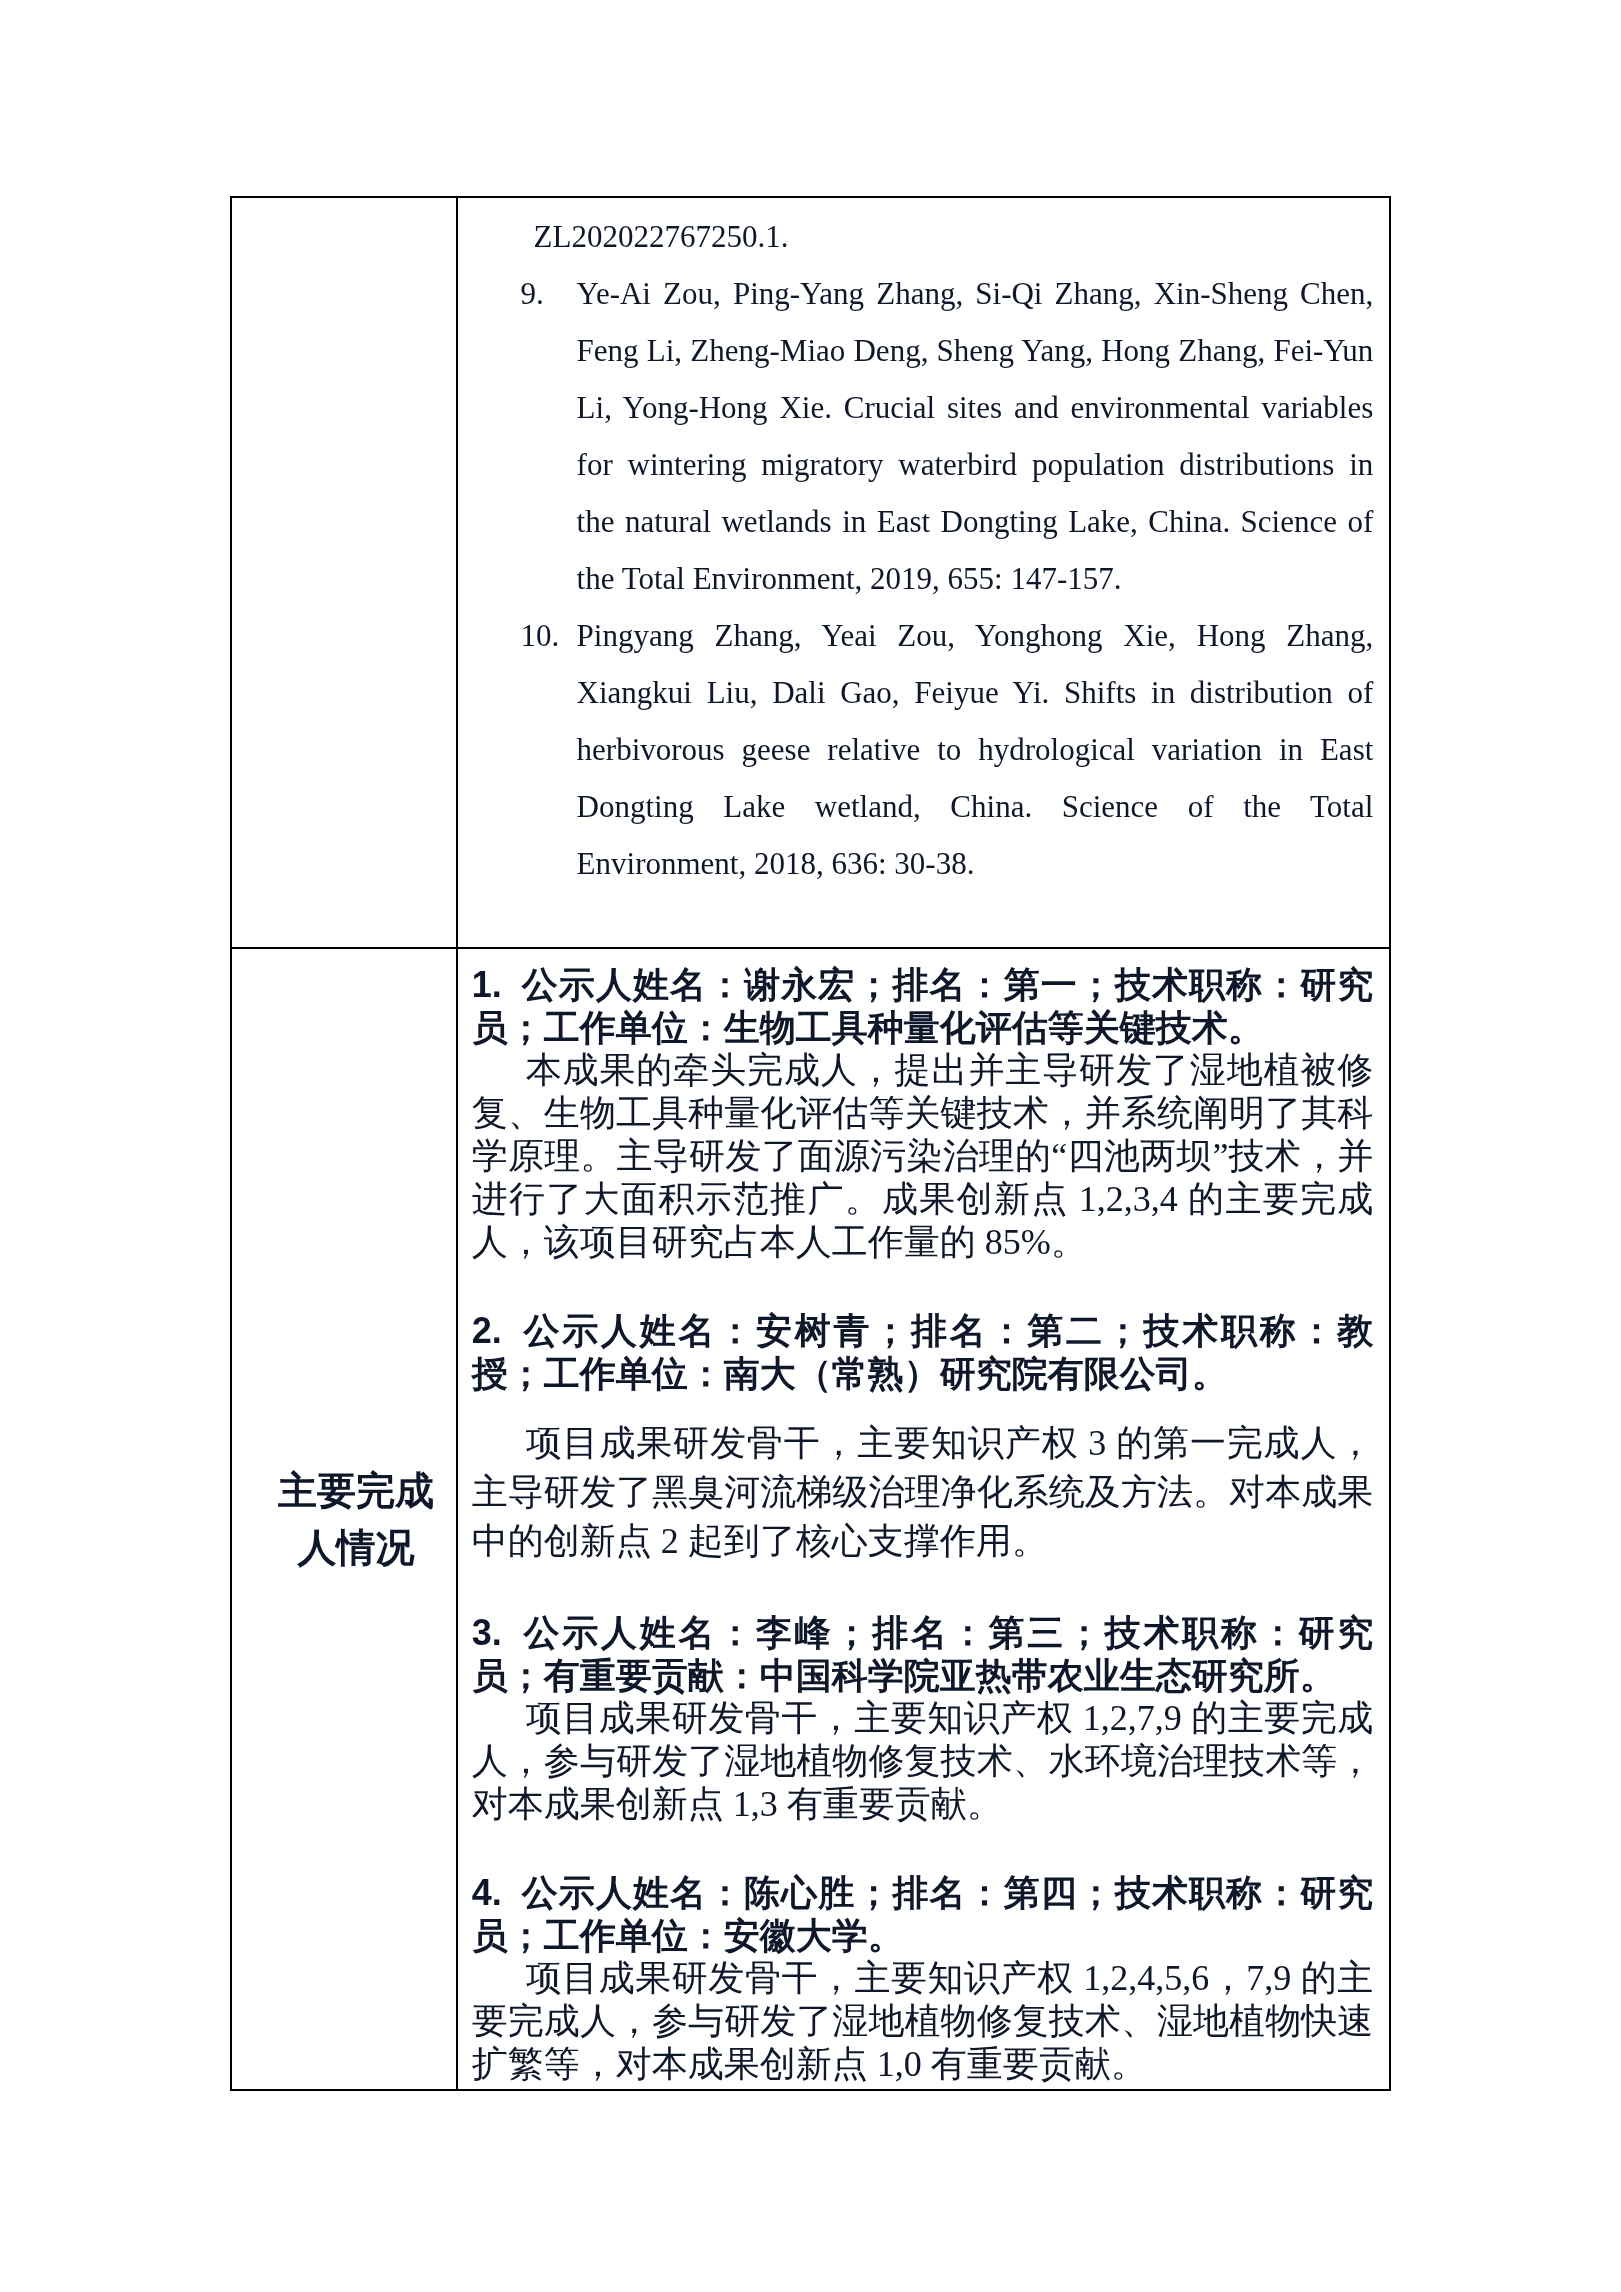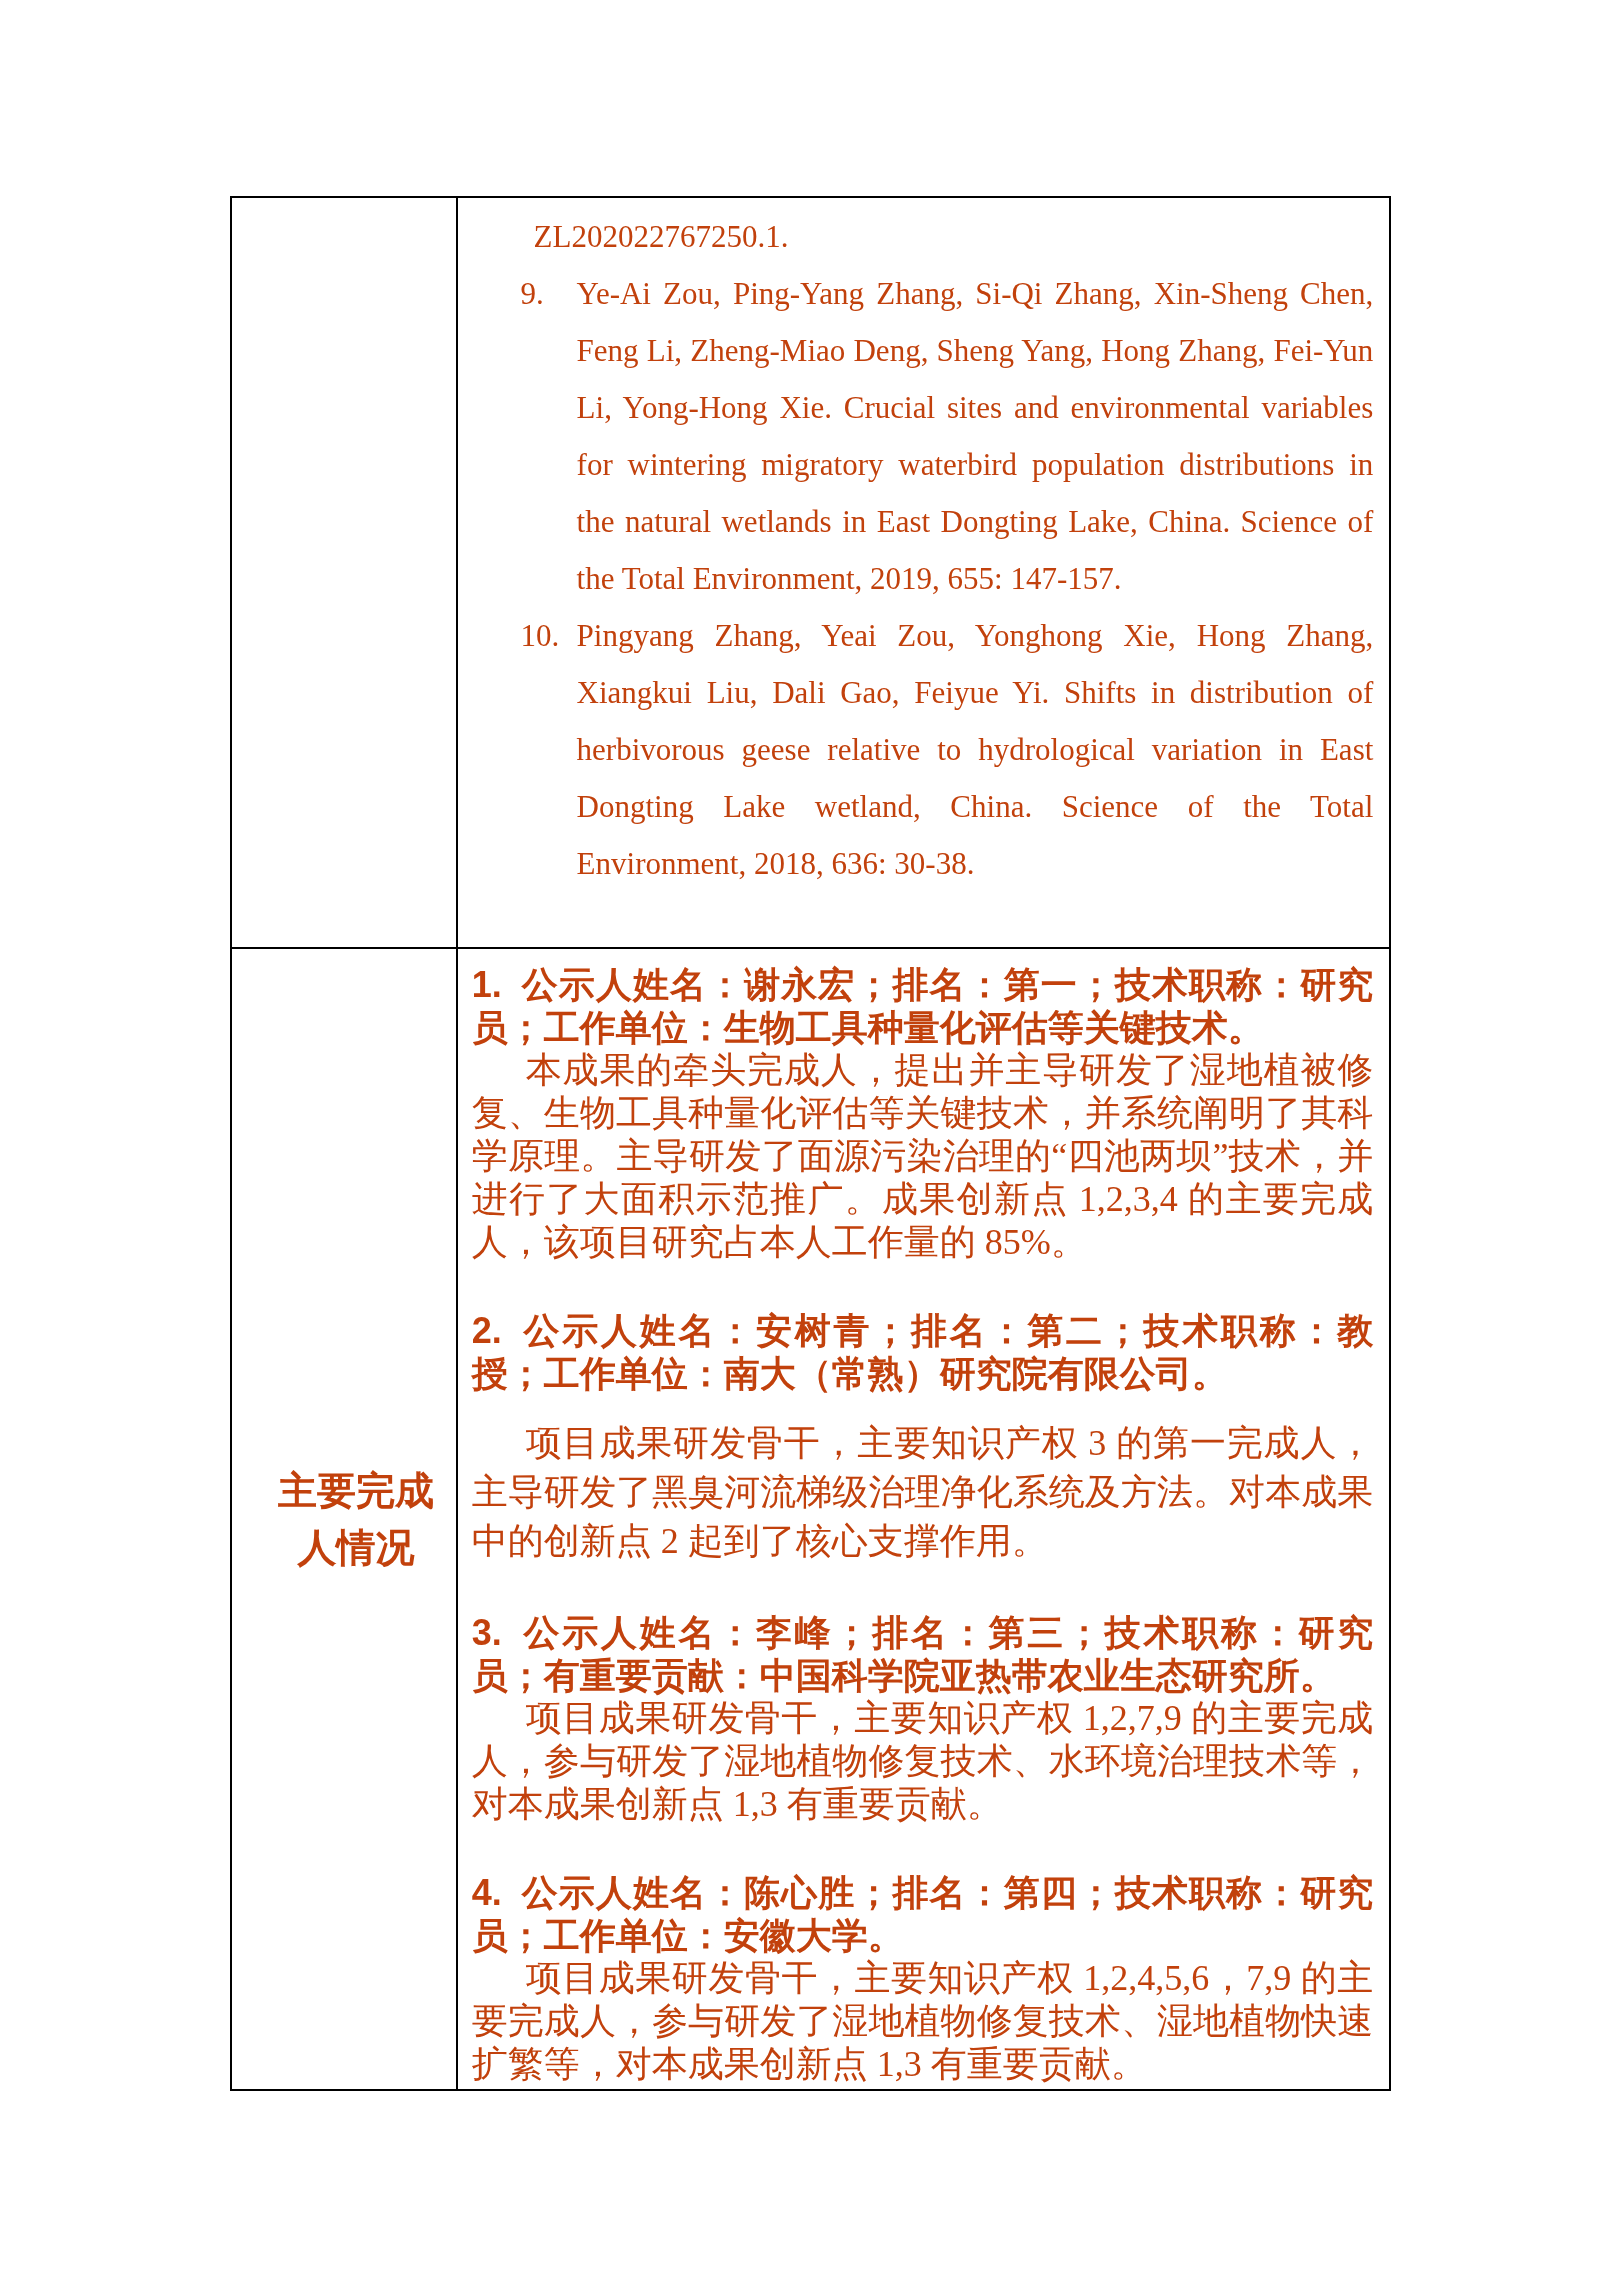--- a/index.html
+++ b/index.html
@@ -5,21 +5,21 @@
   html, body {
     margin: 0;
     padding: 0;
     background: #ffffff;
   }
   .page {
     position: relative;
     width: 1621px;
     height: 2293px;
     background: #ffffff;
-    color: #c2410c;
+    color: #0f172a;
     overflow: hidden;
   }
   table.doc-table {
     position: absolute;
     left: 230px;
     top: 196px;
     border-collapse: collapse;
     table-layout: fixed;
   }
   col.col-label   { width: 226px; }
@@ -145,21 +145,21 @@
               <div class="sec-body">项目成果研发骨干，主要知识产权 3 的第一完成人，主导研发了黑臭河流梯级治理净化系统及方法。对本成果中的创新点 2 起到了核心支撑作用。</div>
             </div>
 
             <div class="section">
               <div class="sec-heading"><span class="sec-num">3.</span><span>公示人姓名：李峰；排名：第三；技术职称：研究员；有重要贡献：中国科学院亚热带农业生态研究所。</span></div>
               <div class="sec-body">项目成果研发骨干，主要知识产权 1,2,7,9 的主要完成人，参与研发了湿地植物修复技术、水环境治理技术等，对本成果创新点 1,3 有重要贡献。</div>
             </div>
 
             <div class="section">
               <div class="sec-heading"><span class="sec-num">4.</span><span>公示人姓名：陈心胜；排名：第四；技术职称：研究员；工作单位：安徽大学。</span></div>
-              <div class="sec-body">项目成果研发骨干，主要知识产权 1,2,4,5,6，7,9 的主要完成人，参与研发了湿地植物修复技术、湿地植物快速扩繁等，对本成果创新点 1,3 有重要贡献。</div>
+              <div class="sec-body">项目成果研发骨干，主要知识产权 1,2,4,5,6，7,9 的主要完成人，参与研发了湿地植物修复技术、湿地植物快速扩繁等，对本成果创新点 1,0 有重要贡献。</div>
             </div>
 
           </div>
         </td>
       </tr>
     </tbody>
   </table>
 </div>
 
 

